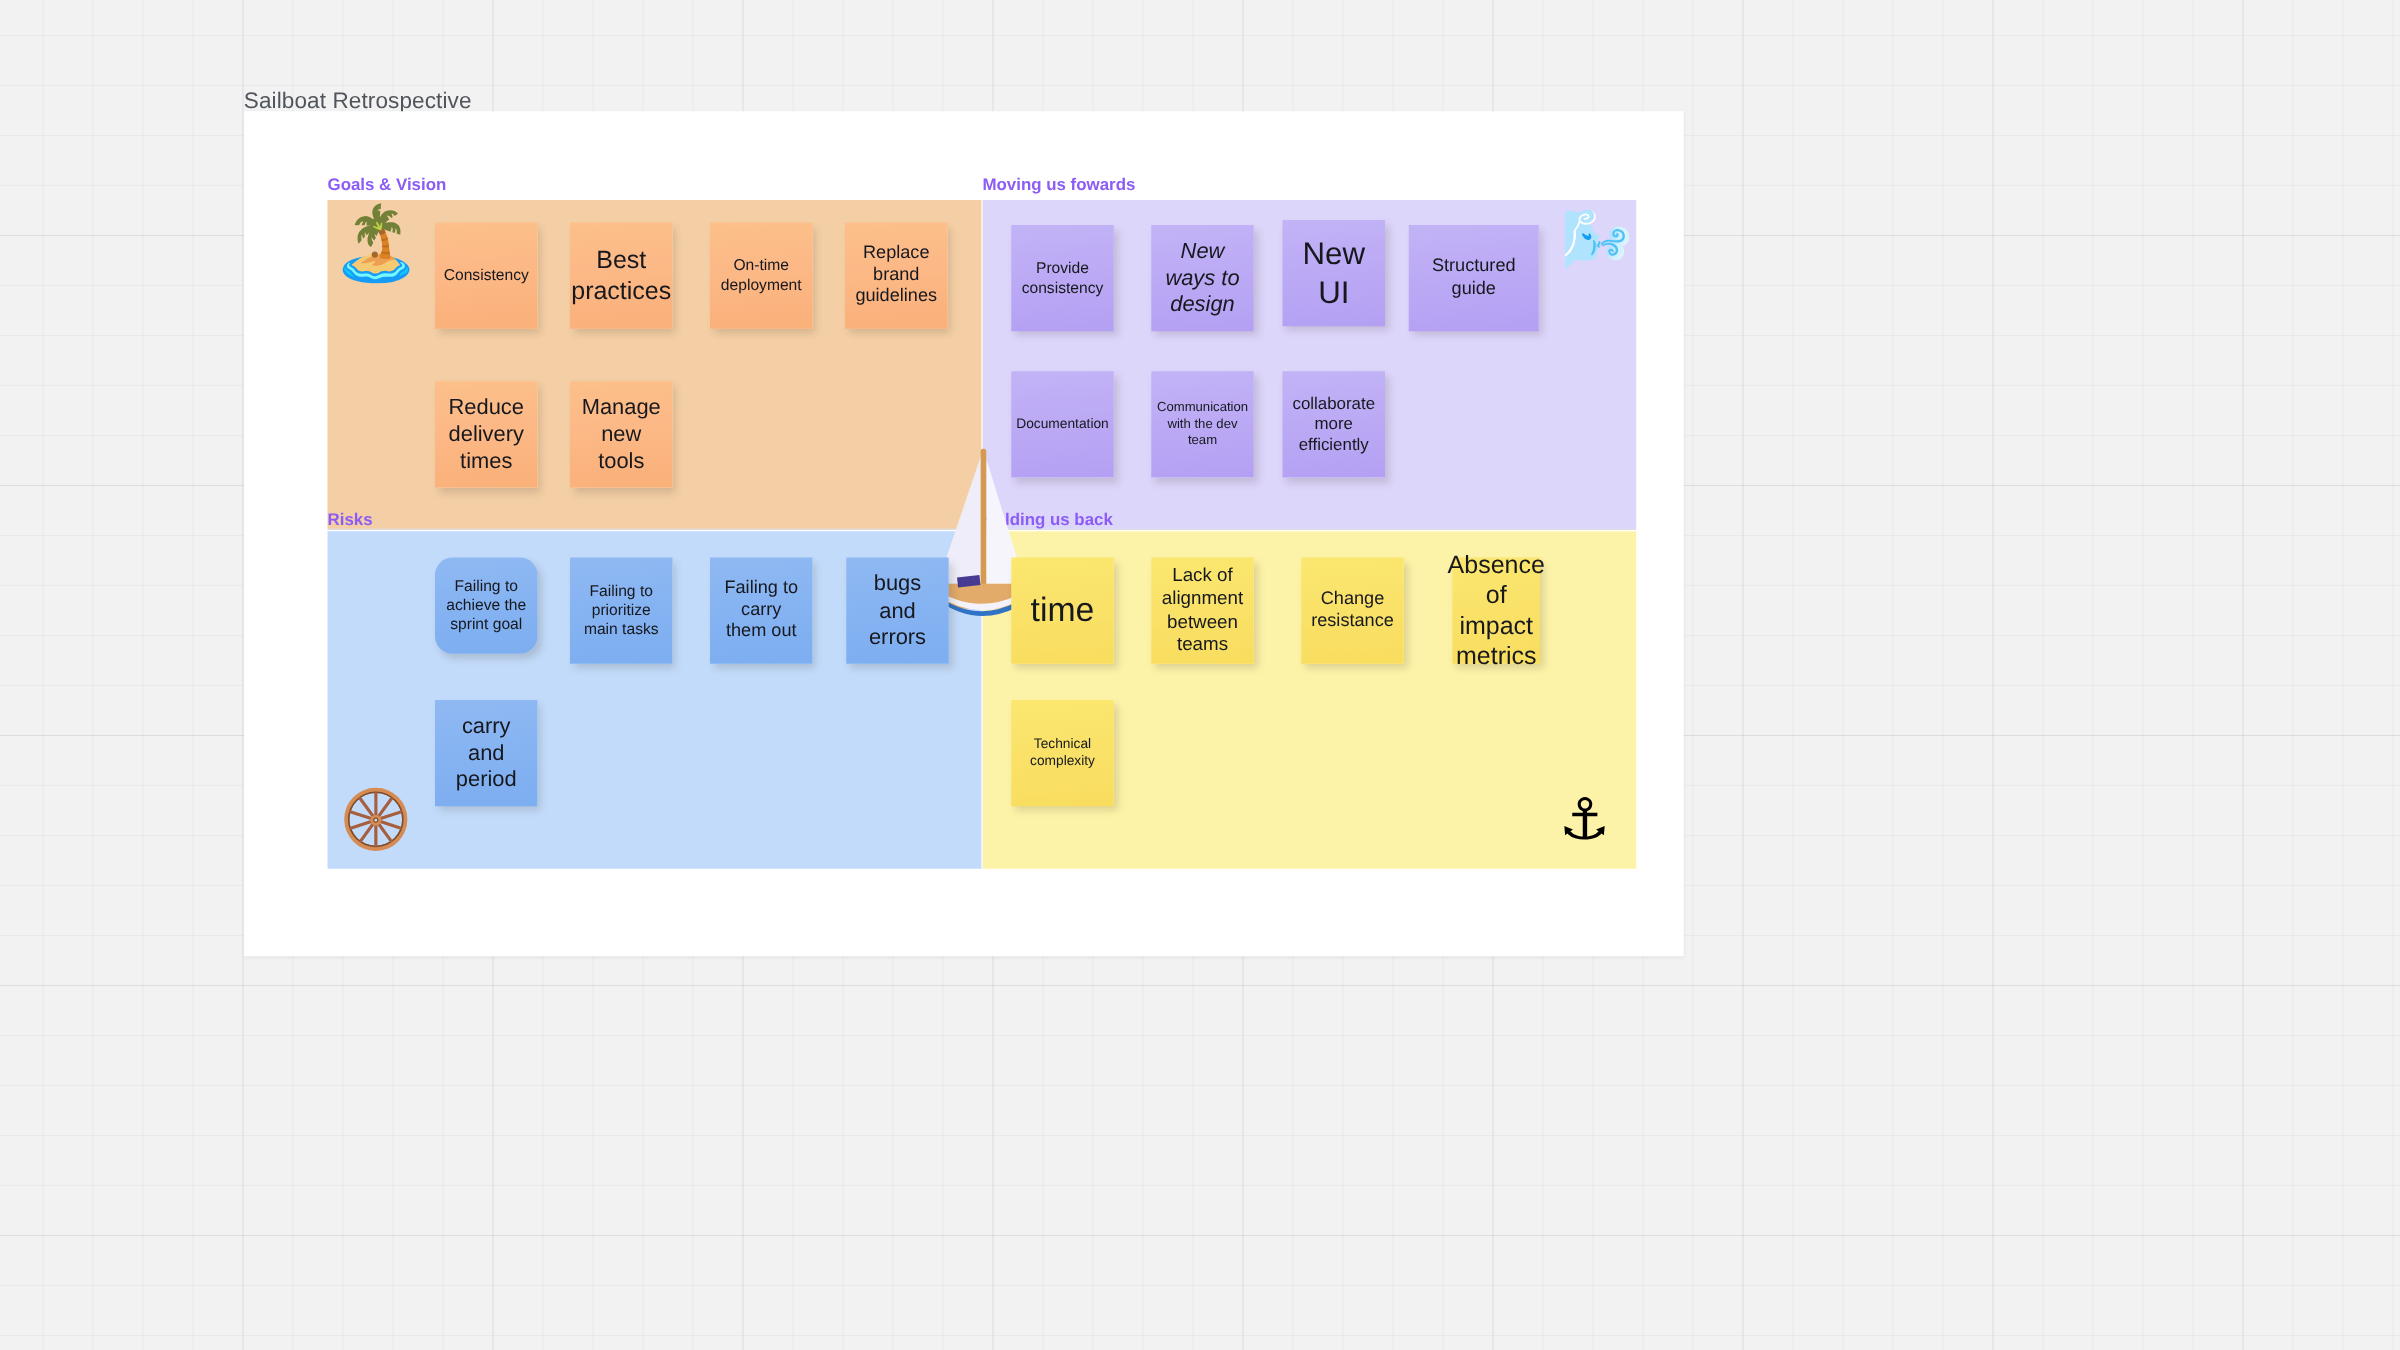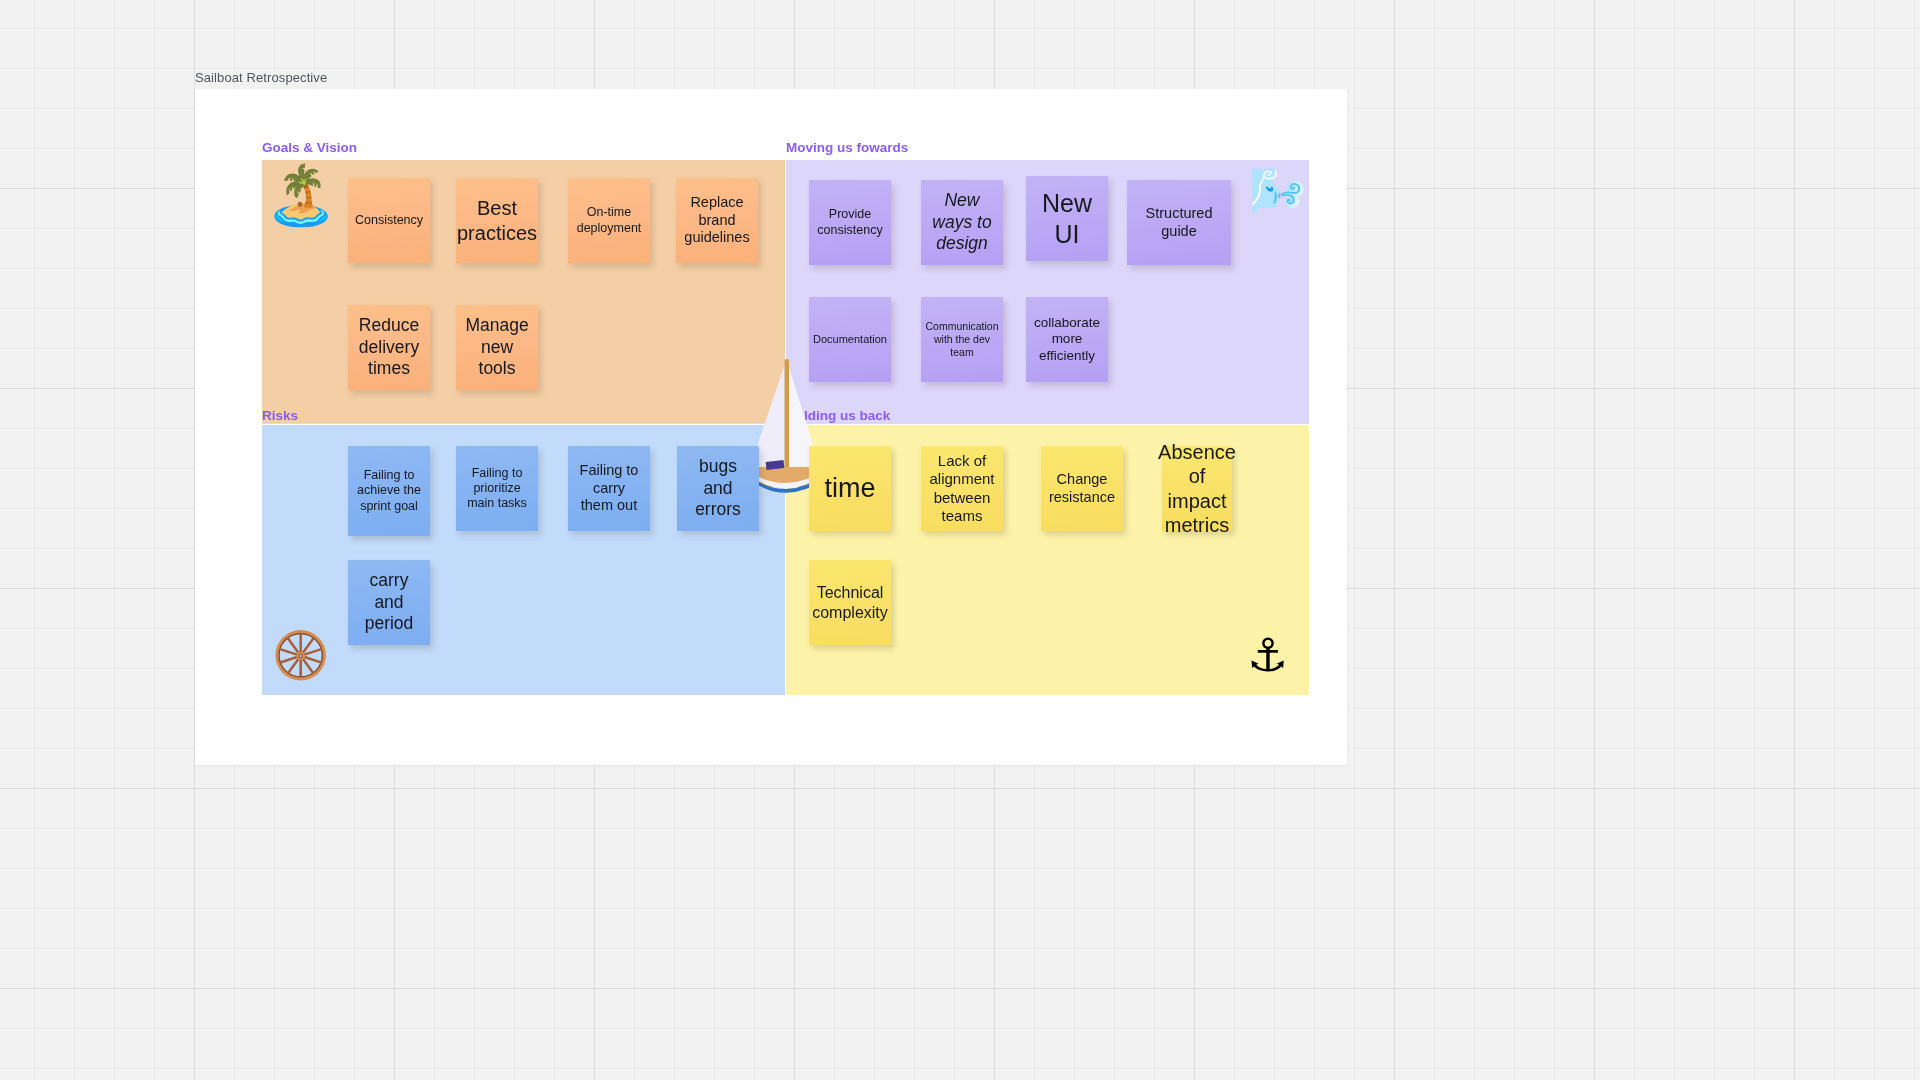--- a/index.html
+++ b/index.html
@@ -18,21 +18,21 @@
       linear-gradient(to bottom, rgba(0,0,0,.055) 1px, transparent 1px),
       linear-gradient(to right, rgba(0,0,0,.030) 1px, transparent 1px),
       linear-gradient(to bottom, rgba(0,0,0,.030) 1px, transparent 1px);
     background-size:200px 200px,200px 200px,40px 40px,40px 40px;
     background-position:-6px -12px,-6px -12px,-6px -12px,-6px -12px;
   }
 
   
   #frame-title{
     position:absolute;left:195px;top:70px;
-    font-size:13px;color:#50555c;letter-spacing:.1px;
+    font-size:18px;color:#50555c;letter-spacing:.1px;
     white-space:nowrap;
   }
   #frame{
     position:absolute;left:195px;top:89px;
     width:1152px;height:676px;
     background:#ffffff;
     box-shadow:0 1px 3px rgba(0,0,0,.06);
   }
 
   
@@ -127,23 +127,23 @@
     <div class="note n-orange" style="left: 676px; top: 178px; width: 82px; height: 85px; font-size: 14.5px;">Replace brand guidelines</div>
     <div class="note n-orange" style="left: 348px; top: 305px; width: 82px; height: 85px; font-size: 17.5px;">Reduce delivery times</div>
     <div class="note n-orange" style="left: 456px; top: 305px; width: 82px; height: 85px; font-size: 17.5px;">Manage new tools</div>
     <div class="note n-purple" style="left: 809px; top: 180px; width: 82px; height: 85px; font-size: 12.5px;">Provide consistency</div>
     <div class="note n-purple" style="left: 921px; top: 180px; width: 82px; height: 85px; font-size: 17.5px; font-style: italic;">New ways to design</div>
     <div class="note n-purple" style="left: 1026px; top: 176px; width: 82px; height: 85px; font-size: 25px;">New UI</div>
     <div class="note n-purple" style="left: 1127px; top: 180px; width: 104px; height: 85px; font-size: 14.5px;">Structured guide</div>
     <div class="note n-purple" style="left: 809px; top: 297px; width: 82px; height: 85px; font-size: 11px;">Documentation</div>
     <div class="note n-purple" style="left: 921px; top: 297px; width: 82px; height: 85px; font-size: 10.5px;">Communication with the dev team</div>
     <div class="note n-purple" style="left: 1026px; top: 297px; width: 82px; height: 85px; font-size: 13.5px;">collaborate more efficiently</div>
-    <div class="note n-blue" style="left: 348px; top: 446px; width: 82px; height: 90px; font-size: 12.5px;">Failing to achieve the sprint goal</div>
+    <div class="note n-blue" style="left: 348px; top: 446px; width: 82px; height: 77px; font-size: 12.5px; border-radius: 14px;">Failing to achieve the sprint goal</div>
     <div class="note n-blue" style="left: 456px; top: 446px; width: 82px; height: 85px; font-size: 12.5px;">Failing to prioritize main tasks</div>
     <div class="note n-blue" style="left: 568px; top: 446px; width: 82px; height: 85px; font-size: 14.5px;">Failing to carry them out</div>
     <div class="note n-blue" style="left: 677px; top: 446px; width: 82px; height: 85px; font-size: 17.5px;">bugs and errors</div>
     <div class="note n-blue" style="left: 348px; top: 560px; width: 82px; height: 85px; font-size: 17.5px;">carry and period</div>
     <div class="note n-yellow" style="left: 809px; top: 446px; width: 82px; height: 85px; font-size: 27px;">time</div>
     <div class="note n-yellow" style="left: 921px; top: 446px; width: 82px; height: 85px; font-size: 15px;">Lack of alignment between teams</div>
     <div class="note n-yellow" style="left: 1041px; top: 446px; width: 82px; height: 85px; font-size: 14.5px;">Change resistance</div>
     <div class="note n-yellow" style="left: 1162px; top: 446px; width: 70px; height: 85px; font-size: 20px;">Absence of impact metrics</div>
-    <div class="note n-yellow" style="left: 809px; top: 560px; width: 82px; height: 85px; font-size: 16px;">Technical complexity</div>
+    <div class="note n-yellow" style="left: 809px; top: 560px; width: 82px; height: 85px; font-size: 11px;">Technical complexity</div>
   </div>
 
 </body></html>

